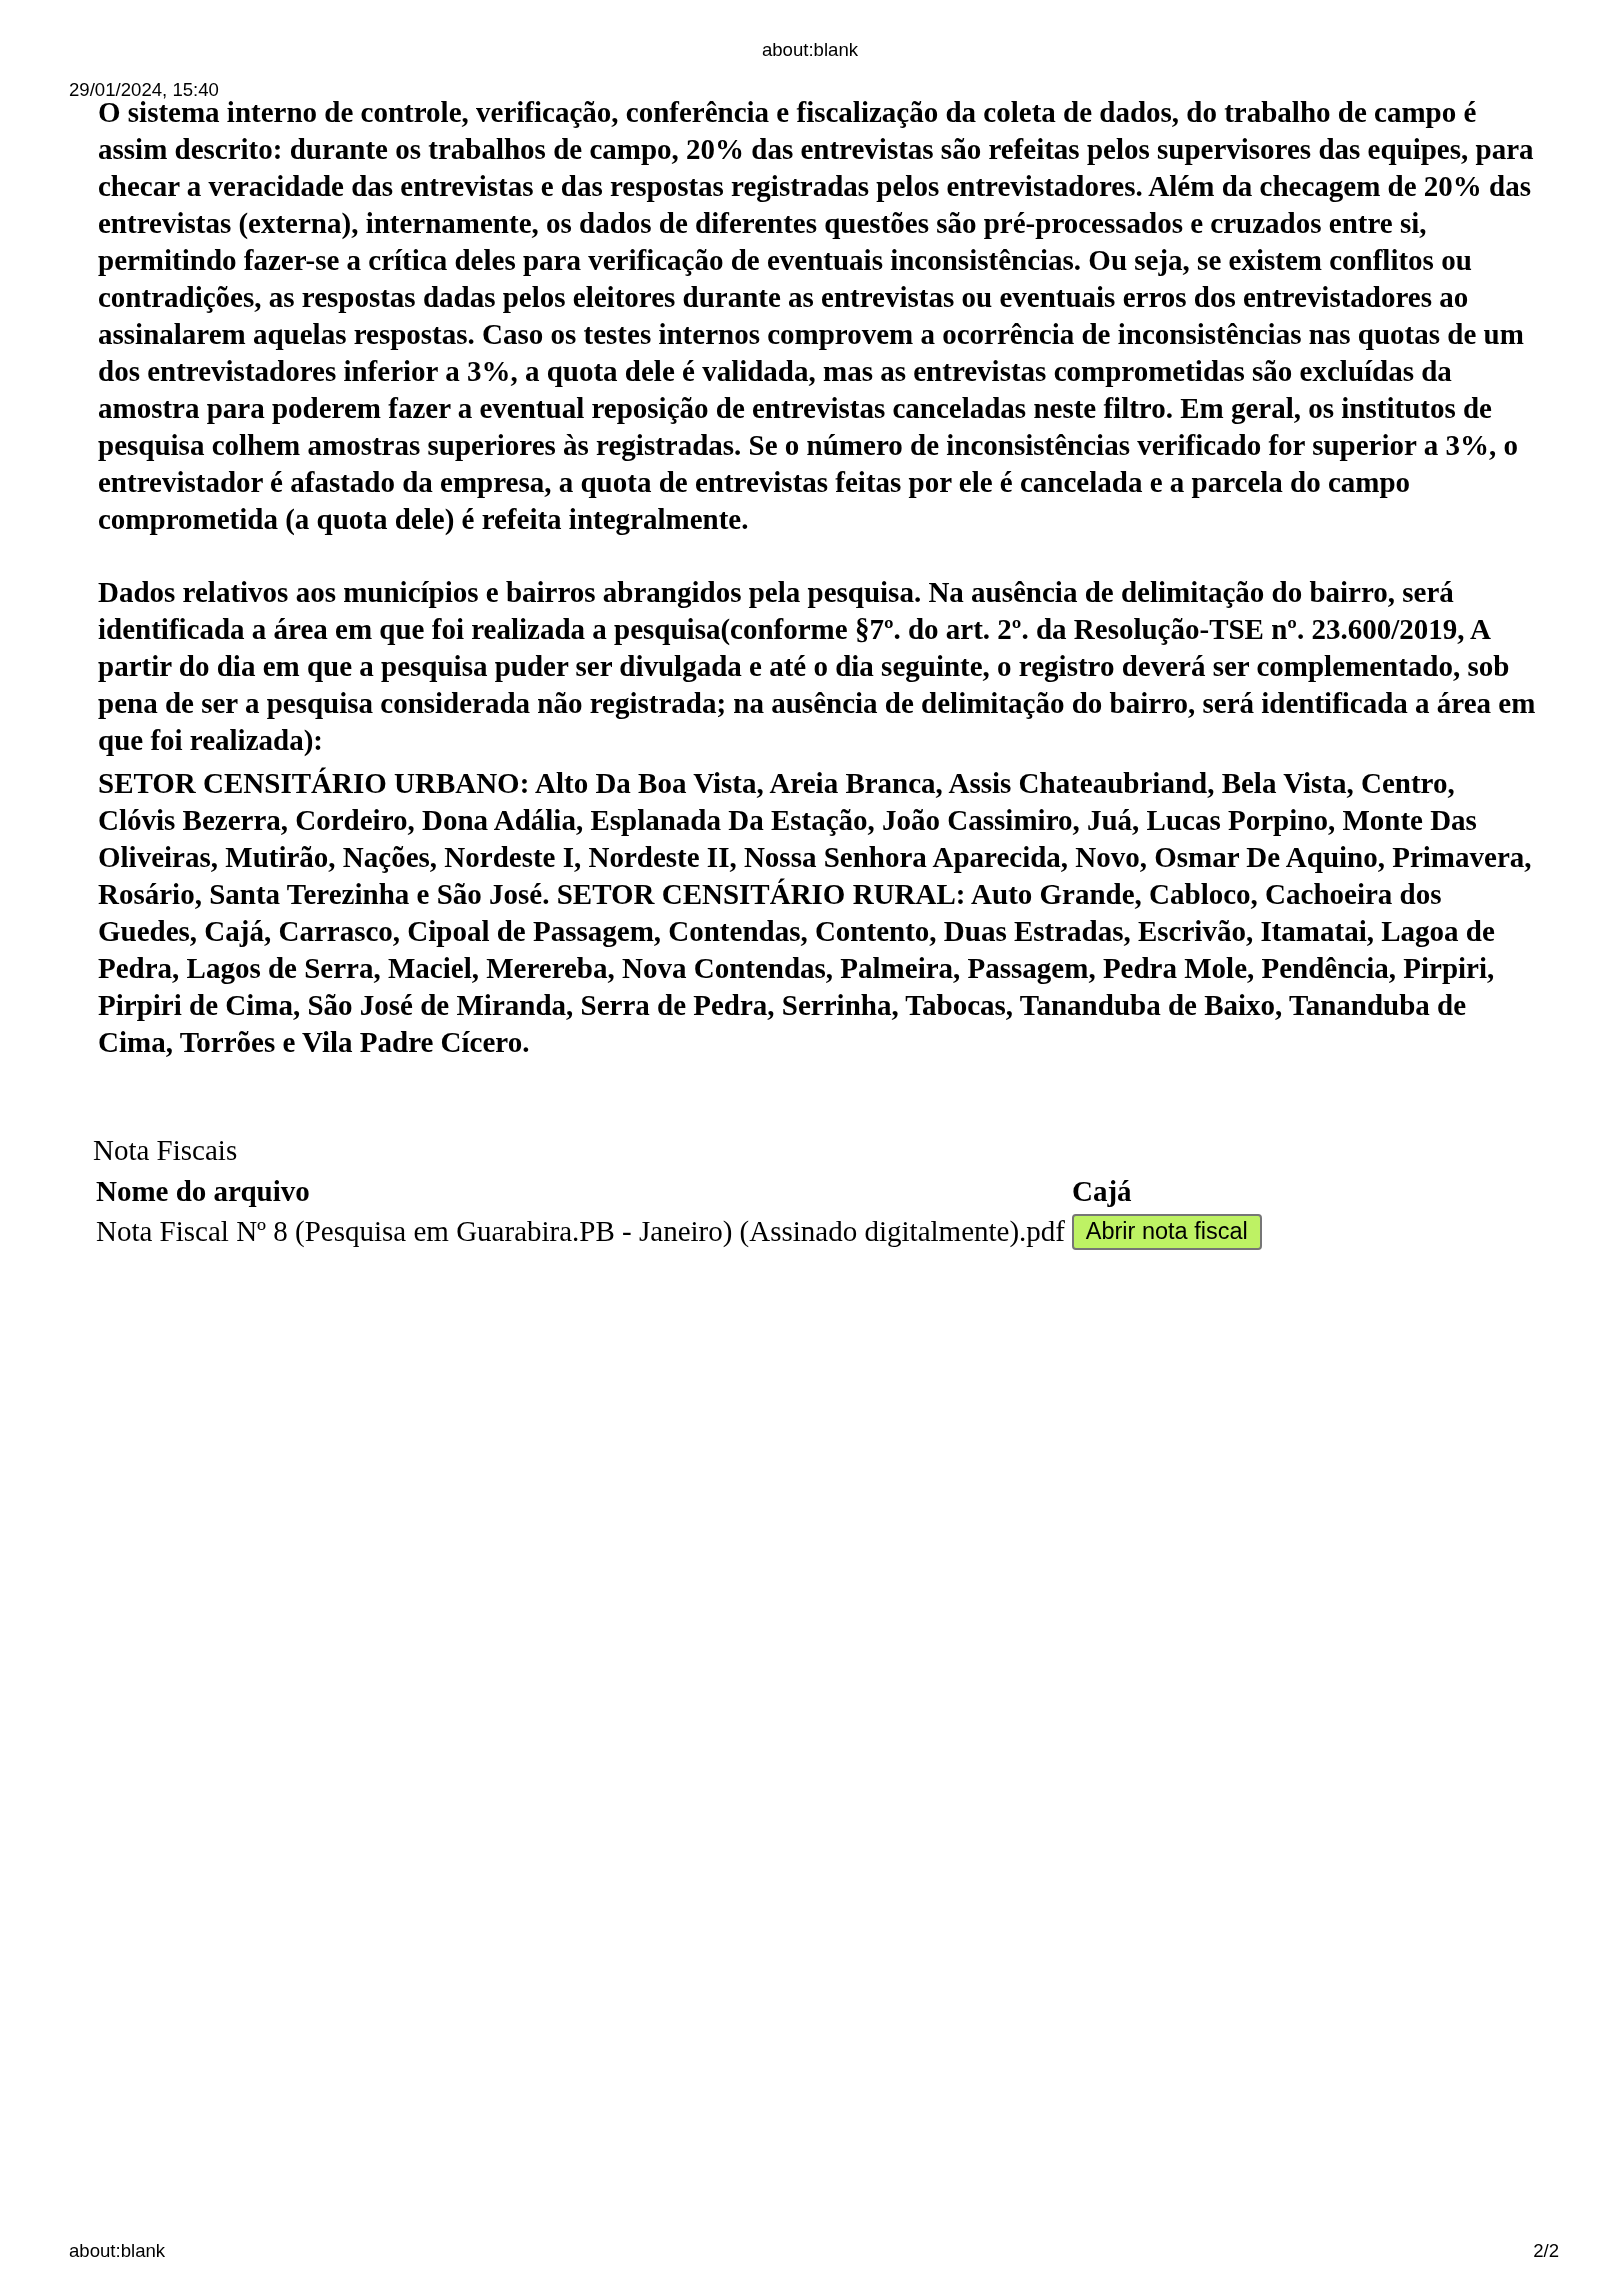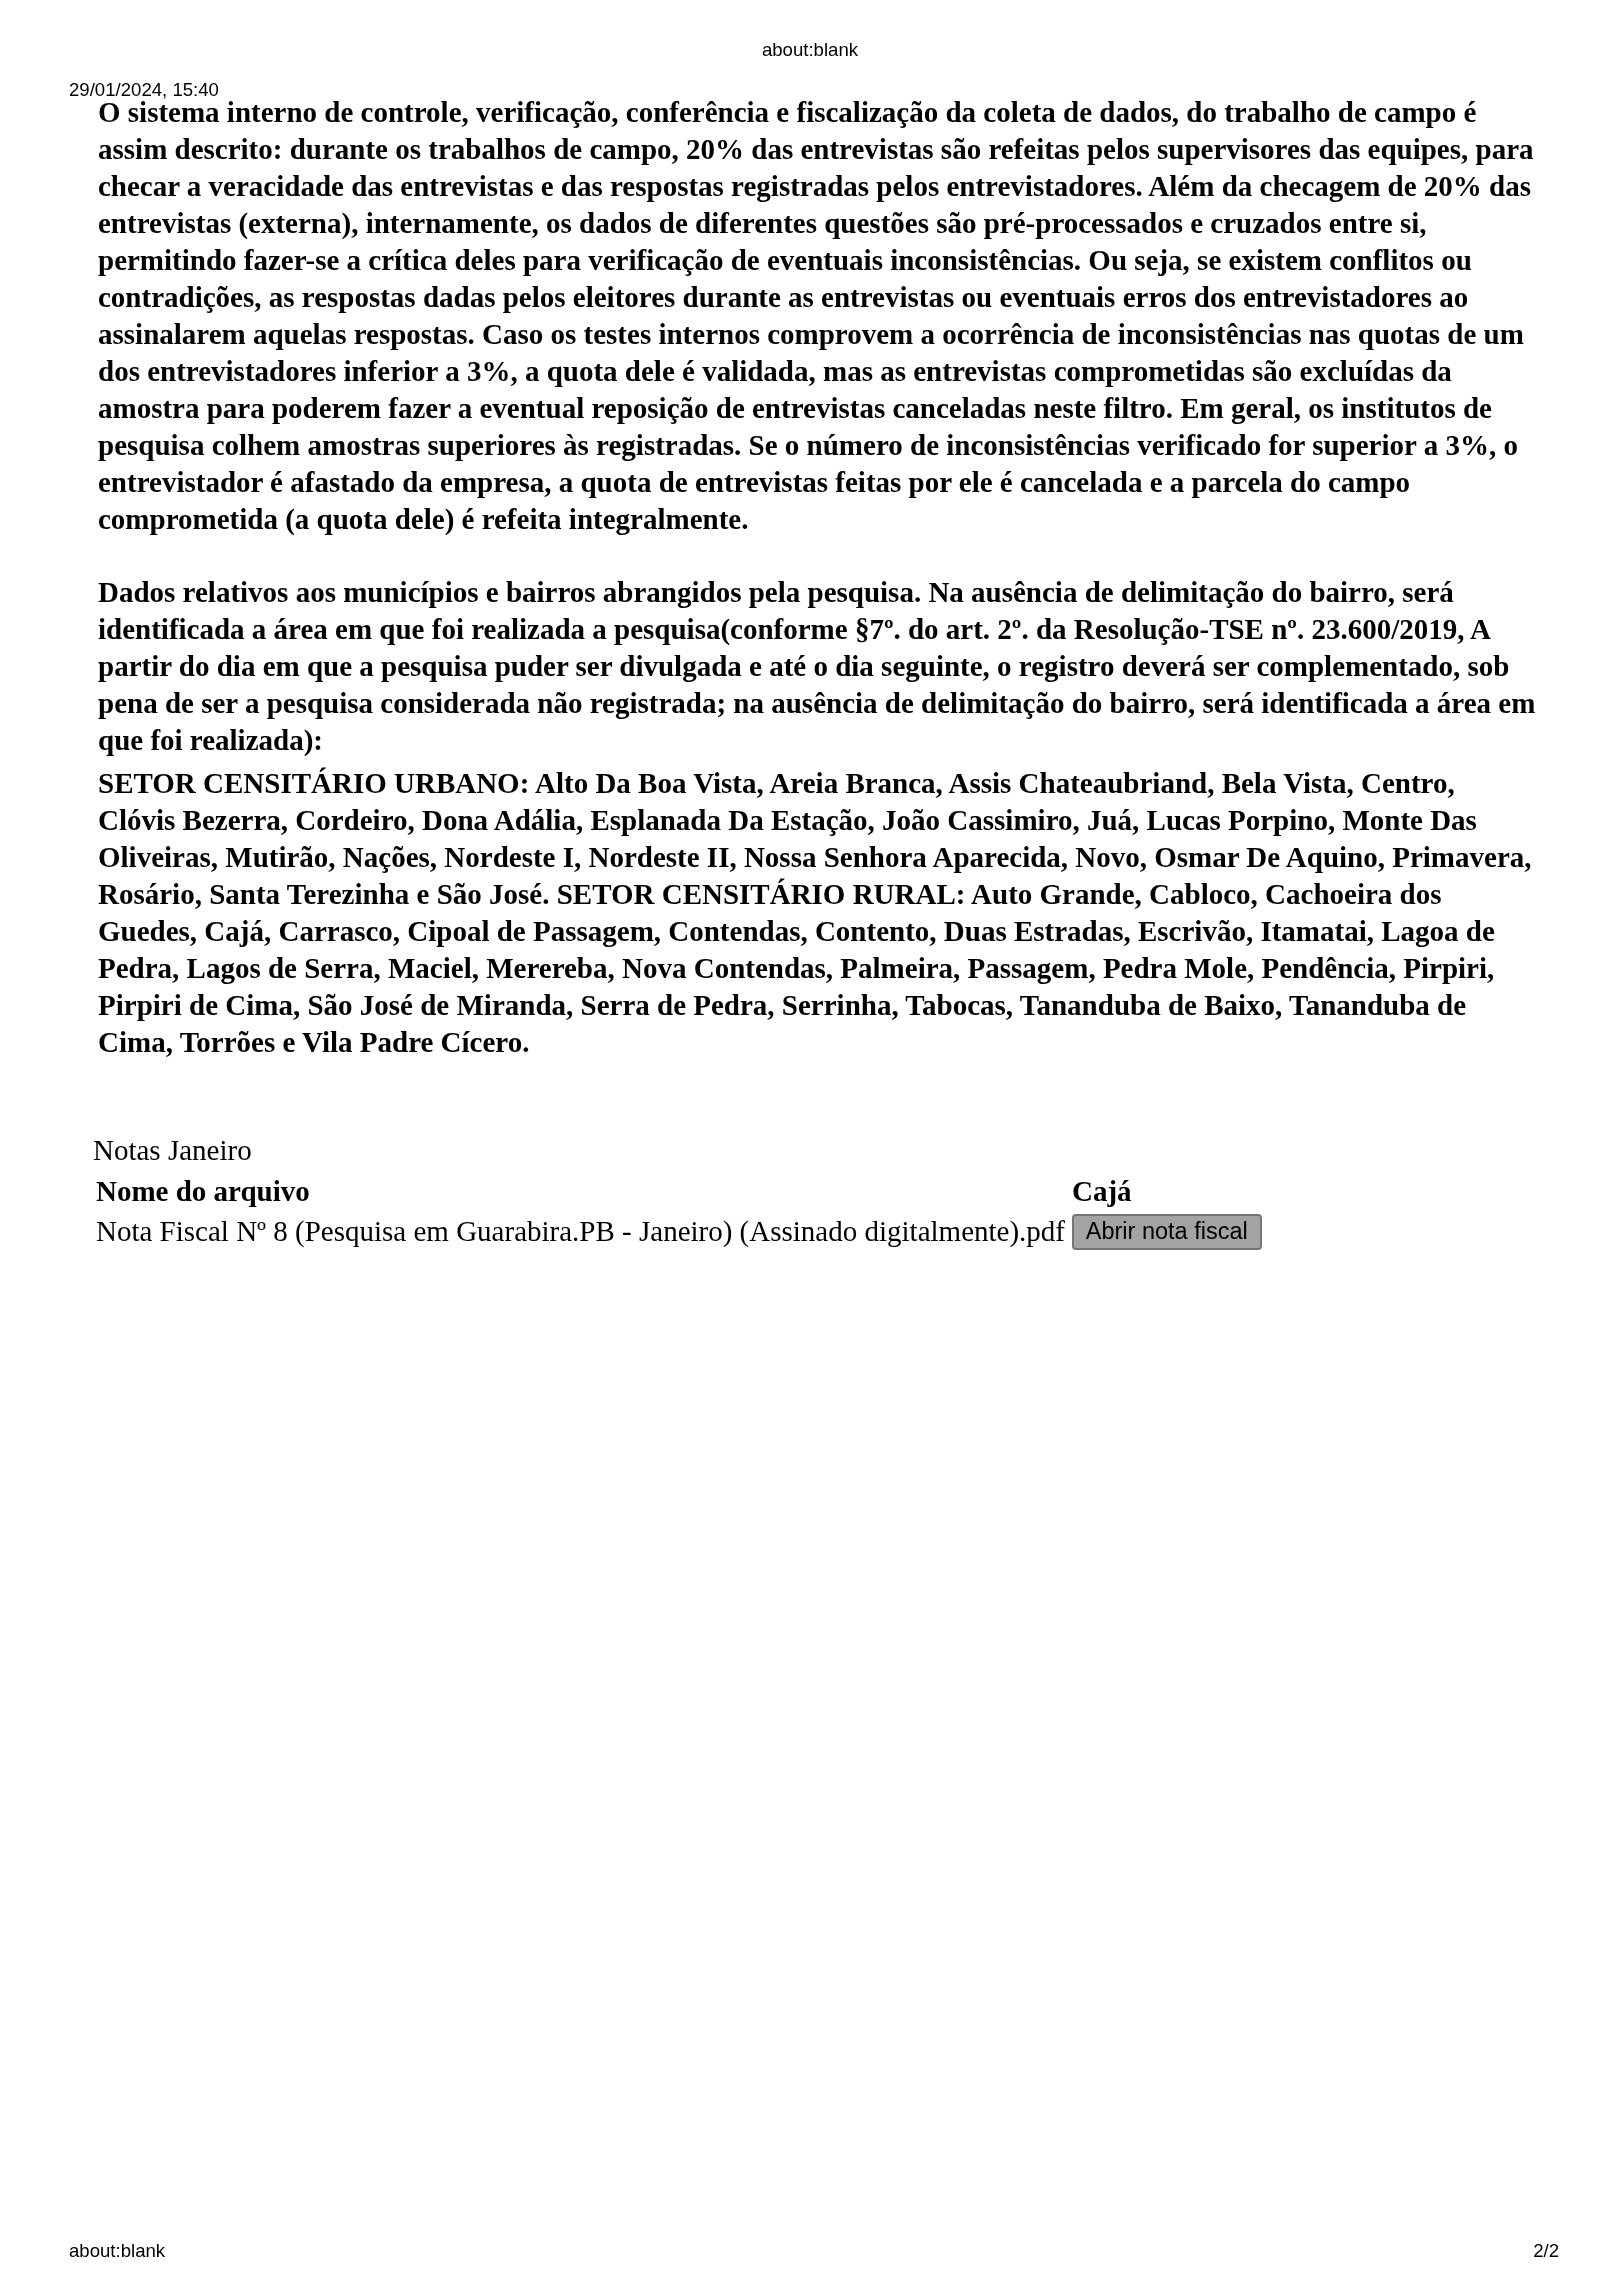--- a/index.html
+++ b/index.html
@@ -69,21 +69,21 @@
       height: 35px;
     }
     table.nf td {
       padding: 0 2px;
       white-space: nowrap;
       height: 39px;
     }
     .btn {
       font-family: "Liberation Sans", sans-serif;
       font-size: 23.5px;
-      background: #a3a3a3;
+      background: #bef264;
       border: 2px solid #767676;
       border-radius: 3.9px;
       padding: 2px 11.8px 2.9px 11.8px;
       color: #000;
       cursor: pointer;
     }
   </style>
 </head>
 <body>
 
@@ -93,21 +93,21 @@
 </div>
 
 <div class="content">
   <p>O sistema interno de controle, verificação, conferência e fiscalização da coleta de dados, do trabalho de campo é assim descrito: durante os trabalhos de campo, 20% das entrevistas são refeitas pelos supervisores das equipes, para checar a veracidade das entrevistas e das respostas registradas pelos entrevistadores. Além da checagem de 20% das entrevistas (externa), internamente, os dados de diferentes questões são pré-processados e cruzados entre si, permitindo fazer-se a crítica deles para verificação de eventuais inconsistências. Ou seja, se existem conflitos ou contradições, as respostas dadas pelos eleitores durante as entrevistas ou eventuais erros dos entrevistadores ao assinalarem aquelas respostas. Caso os testes internos comprovem a ocorrência de inconsistências nas quotas de um dos entrevistadores inferior a 3%, a quota dele é validada, mas as entrevistas comprometidas são excluídas da amostra para poderem fazer a eventual reposição de entrevistas canceladas neste filtro. Em geral, os institutos de pesquisa colhem amostras superiores às registradas. Se o número de inconsistências verificado for superior a 3%, o entrevistador é afastado da empresa, a quota de entrevistas feitas por ele é cancelada e a parcela do campo comprometida (a quota dele) é refeita integralmente.</p>
   <div class="para-gap"></div>
   <p>Dados relativos aos municípios e bairros abrangidos pela pesquisa. Na ausência de delimitação do bairro, será identificada a área em que foi realizada a pesquisa(conforme §7º. do art. 2º. da Resolução-TSE nº. 23.600/2019, A partir do dia em que a pesquisa puder ser divulgada e até o dia seguinte, o registro deverá ser complementado, sob pena de ser a pesquisa considerada não registrada; na ausência de delimitação do bairro, será identificada a área em que foi realizada):</p>
   <p class="list-para">SETOR CENSITÁRIO URBANO: Alto Da Boa Vista, Areia Branca, Assis Chateaubriand, Bela Vista, Centro, Clóvis Bezerra, Cordeiro, Dona Adália, Esplanada Da Estação, João Cassimiro, Juá, Lucas Porpino, Monte Das Oliveiras, Mutirão, Nações, Nordeste I, Nordeste II, Nossa Senhora Aparecida, Novo, Osmar De Aquino, Primavera, Rosário, Santa Terezinha e São José. SETOR CENSITÁRIO RURAL: Auto Grande, Cabloco, Cachoeira dos Guedes, Cajá, Carrasco, Cipoal de Passagem, Contendas, Contento, Duas Estradas, Escrivão, Itamatai, Lagoa de Pedra, Lagos de Serra, Maciel, Merereba, Nova Contendas, Palmeira, Passagem, Pedra Mole, Pendência, Pirpiri, Pirpiri de Cima, São José de Miranda, Serra de Pedra, Serrinha, Tabocas, Tananduba de Baixo, Tananduba de Cima, Torrões e Vila Padre Cícero.</p>
 </div>
 
 <div class="notas">
-  <div class="notas-title">Notas Janeiro</div>
+  <div class="notas-title">Nota Fiscais</div>
   <table class="nf">
     <thead>
       <tr>
         <th>Nome do arquivo</th>
         <th>Cajá</th>
       </tr>
     </thead>
     <tbody>
       <tr>
         <td>Nota Fiscal Nº 8 (Pesquisa em Guarabira.PB - Janeiro) (Assinado digitalmente).pdf</td>

